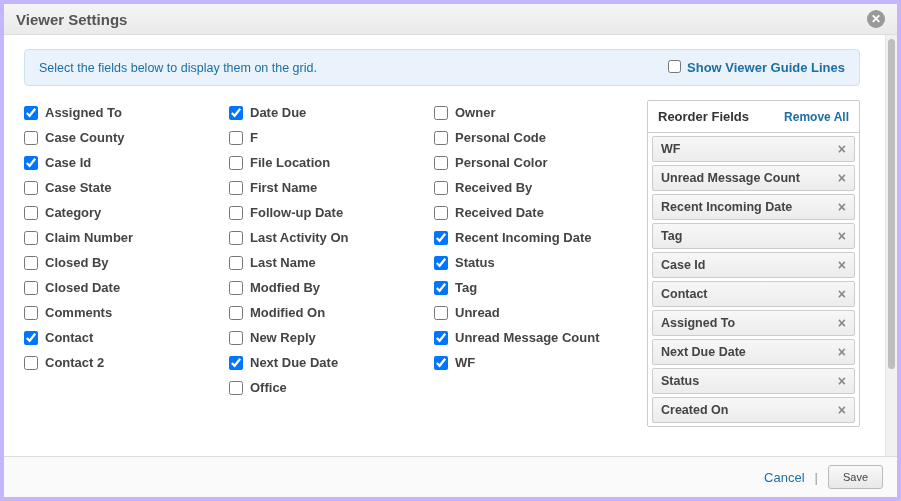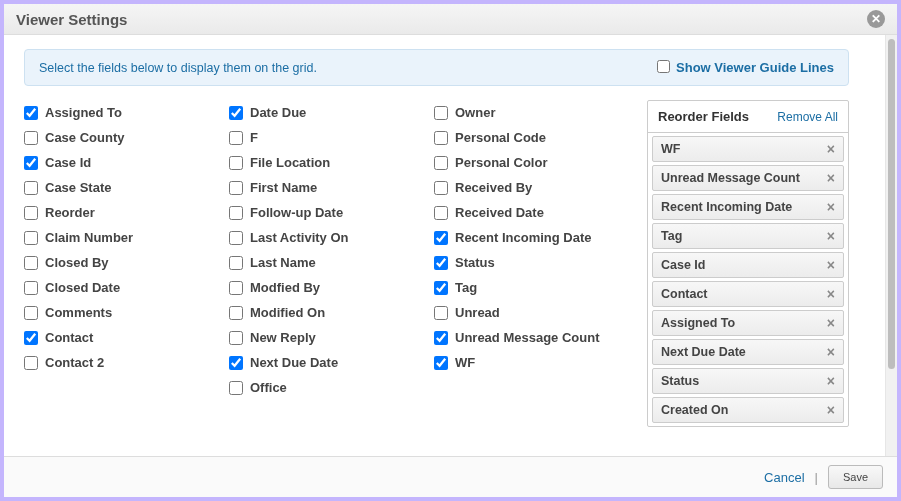--- a/index.html
+++ b/index.html
@@ -46,21 +46,21 @@
     line-height: 1;
   }
   .dialog-body {
     flex: 1;
     overflow: hidden;
     position: relative;
     display: flex;
   }
   .body-inner {
     flex: 1;
-    padding: 14px 36px 10px 20px;
+    padding: 14px 25px 10px 20px;
     overflow-y: auto;
   }
   .info-bar {
     background: #eaf3fb;
     border: 1px solid #cde1f1;
     border-radius: 4px;
     padding: 10px 14px;
     display: flex;
     align-items: center;
     justify-content: space-between;
@@ -115,21 +115,21 @@
   .reorder-header {
     display: flex;
     justify-content: space-between;
     align-items: center;
     padding: 8px 10px;
     font-weight: bold;
     font-size: 13px;
   }
   .remove-all {
     color: #1c6ea4;
-    font-weight: normal;
+    font-weight: bold;
     font-size: 12px;
     cursor: pointer;
   }
   .reorder-list {
     flex: 1;
     overflow-y: auto;
     border-top: 1px solid #ccc;
   }
   .reorder-item {
     background: linear-gradient(#f7f7f7,#ececec);
@@ -224,21 +224,21 @@
               <label class="field-item">
                 <input type="checkbox" checked="" style="">
                 <span>Case Id</span>
               </label>
               <label class="field-item">
                 <input type="checkbox" style="">
                 <span>Case State</span>
               </label>
               <label class="field-item">
                 <input type="checkbox" style="">
-                <span>Reorder</span>
+                <span>Category</span>
               </label>
               <label class="field-item">
                 <input type="checkbox" style="">
                 <span>Claim Number</span>
               </label>
               <label class="field-item">
                 <input type="checkbox" style="">
                 <span>Closed By</span>
               </label>
               <label class="field-item">

